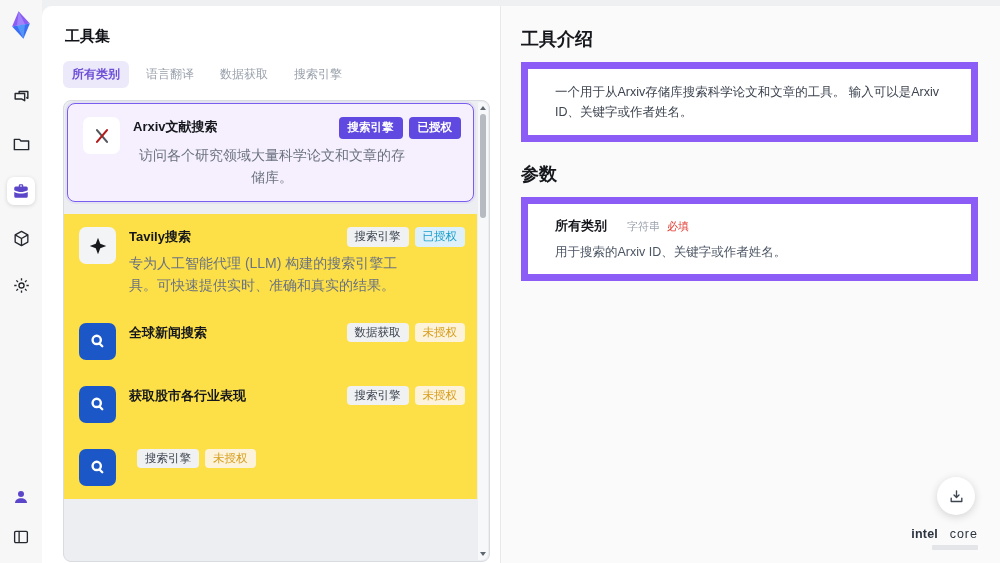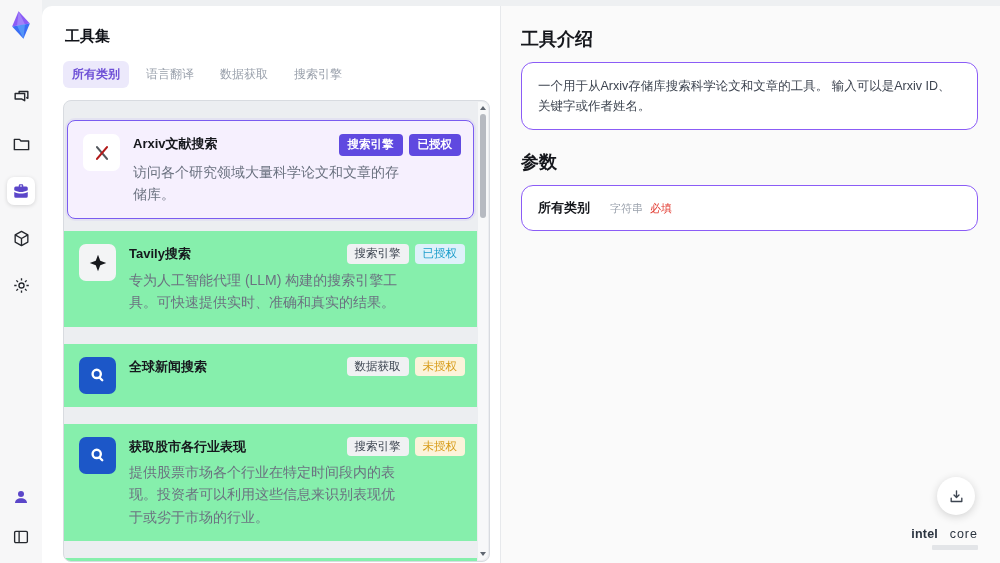--- a/index.html
+++ b/index.html
@@ -22,22 +22,22 @@
   .main { flex:1; display:flex; background:#ffffff; border-top-left-radius:10px; overflow:hidden; }
 
   
   .list-panel { width:458px; flex-shrink:0; padding:15px 10px 0 21px; position:relative; }
   .page-title { font-size:15px; font-weight:bold; color:#101218; margin:6px 0 15px 2px; }
   .tabs { display:flex; gap:8px; margin:0 0 12px 0; }
   .tab { font-size:12px; color:#9aa1ac; padding:5px 9px; border-radius:6px; cursor:pointer; white-space:nowrap; }
   .tab.active { background:#ece9fb; color:#6d4fd6; font-weight:bold; }
 
   .tool-list { border:1px solid #d8dbe0; border-radius:8px; background:#eceef1; height:462px; overflow:hidden; position:relative; padding-right:12px; }
-  .tool-card { background:#86efac; display:flex; gap:13px; padding:13px 12px 13px 15px; margin-bottom:17px; cursor:pointer; }
-  .tool-card.selected { border:1.6px solid #7a5cf0; background:#f6f0fe; border-radius:8px; margin:19px 3px 12px 3px; box-shadow:0 0 0 2px rgba(122,92,240,.08); }
+  .tool-card { background:#fde047; display:flex; gap:13px; padding:13px 12px 13px 15px; margin-bottom:0; cursor:pointer; }
+  .tool-card.selected { border:1.6px solid #7a5cf0; background:#f6f0fe; border-radius:8px; margin:2px 3px 12px 3px; box-shadow:0 0 0 2px rgba(122,92,240,.08);text-align:center; }
   .tool-icon { width:37px; height:37px; border-radius:7px; flex-shrink:0; display:flex; align-items:center; justify-content:center; }
   .icon-white { background:#ffffff; }
   .icon-gray  { background:#f3f4f5; }
   .icon-blue  { background:#1c57c8; }
   .tool-body { flex:1; min-width:0; }
   .tool-header { display:flex; justify-content:space-between; align-items:flex-start; }
   .tool-name { font-size:13px; font-weight:bold; color:#15171c; padding-top:1px; }
   .tool-tags { display:flex; gap:6px; flex-shrink:0; margin-left:8px; }
   .tag { font-size:11.5px; line-height:1; padding:4px 8px; border-radius:4px; white-space:nowrap; }
   .tag.cat { background:#f0f1f3; color:#3c4450; }
@@ -52,21 +52,21 @@
   .sb-arrow.up { top:1px; } .sb-arrow.down { bottom:1px; }
   .sb-arrow span { width:0; height:0; border-left:3px solid transparent; border-right:3px solid transparent; }
   .sb-arrow.up span { border-bottom:4px solid #5f6670; }
   .sb-arrow.down span { border-top:4px solid #5f6670; }
   .sb-thumb { position:absolute; left:2px; top:12px; width:6px; height:104px; background:#b6bac1; border-radius:3px; cursor:pointer; }
 
   
   .details-panel { flex:1; background:#fafafa; border-left:1px solid #e7e9ec; padding:21px 22px 0 20px; position:relative; }
   .details-title { font-size:15px; font-weight:bold; color:#101218; margin-bottom:20px; }
   .section-heading { font-size:18px; font-weight:bold; color:#15171c; margin-bottom:11px; }
-  .card-box { background:#ffffff; border:1px solid #8b5cf6; border-radius:12px; padding:13px 16px; margin-bottom:20px; }
+  .card-box { background:#ffffff; border:7px solid #8b5cf6; border-radius:0; padding:13px 27px; margin-bottom:20px; }
   .intro-text { font-size:12.5px; color:#3d4450; line-height:1.6; }
   .param-top { display:flex; align-items:baseline; }
   .param-name { font-size:13px; font-weight:bold; color:#15171c; }
   .param-type { font-size:11px; color:#9aa1ac; margin-left:20px; }
   .param-required { font-size:11px; color:#e23a30; margin-left:7px; }
   .param-desc { font-size:12.5px; color:#4b5563; margin-top:9px; }
 
   
   .fab { position:absolute; right:25px; bottom:48px; width:38px; height:38px; border-radius:50%; background:#fff; box-shadow:0 2px 8px rgba(0,0,0,.16); display:flex; align-items:center; justify-content:center; cursor:pointer; color:#3c4450; }
   .brand { position:absolute; right:22px; bottom:13px; text-align:right; line-height:1.1; }
@@ -219,21 +219,20 @@
               </svg>
             </div>
             <div class="tool-body">
               <div class="tool-header">
                 <span class="tool-name">获取股市各行业表现</span>
                 <span class="tool-tags">
                   <span class="tag cat">搜索引擎</span>
                   <span class="tag auth-no">未授权</span>
                 </span>
               </div>
-              <div class="tool-desc">提供股票市场各个行业在特定时间段内的表现。投资者可以利用这些信息来识别表现优于或劣于市场的行业。</div>
             </div>
           </div>
 
           <div class="tool-card">
             <div class="tool-icon icon-blue">
               <svg width="19" height="19" viewBox="0 0 24 24" fill="none" stroke="#ffffff" stroke-width="3" stroke-linecap="round">
                 <circle cx="11" cy="10" r="5.2"></circle>
                 <path d="M14.5 14.5 L18 18"></path>
               </svg>
             </div>
@@ -267,20 +266,21 @@
           <div class="intro-text">一个用于从Arxiv存储库搜索科学论文和文章的工具。 输入可以是Arxiv ID、关键字或作者姓名。</div>
         </div>
 
         <div class="section-heading">参数</div>
         <div class="card-box">
           <div class="param-top">
             <span class="param-name">所有类别</span>
             <span class="param-type">字符串</span>
             <span class="param-required">必填</span>
           </div>
+          <div class="param-desc">用于搜索的Arxiv ID、关键字或作者姓名。</div>
         </div>
 
         <div class="fab">
           <svg width="17" height="17" viewBox="0 0 24 24" fill="none" stroke="currentColor" stroke-width="1.9" stroke-linecap="round" stroke-linejoin="round">
             <path d="M12 4 v9 M8.5 10 L12 13.5 L15.5 10"></path>
             <path d="M4.5 14.5 V19 h15 v-4.5"></path>
           </svg>
         </div>
 
         <div class="brand">

